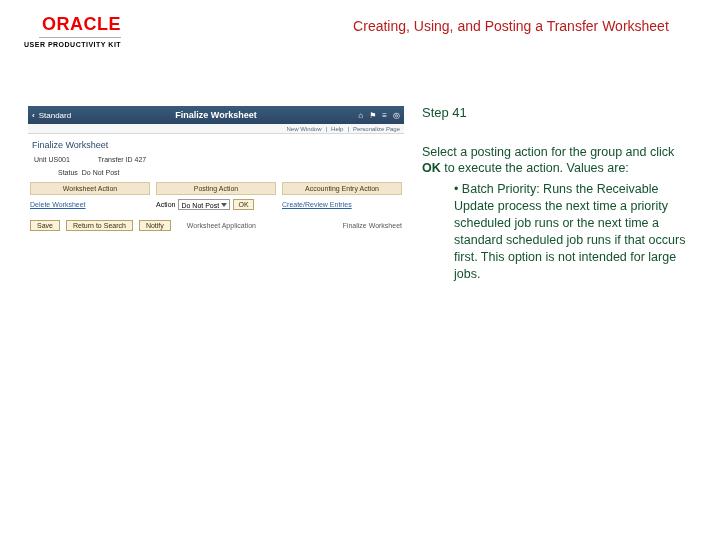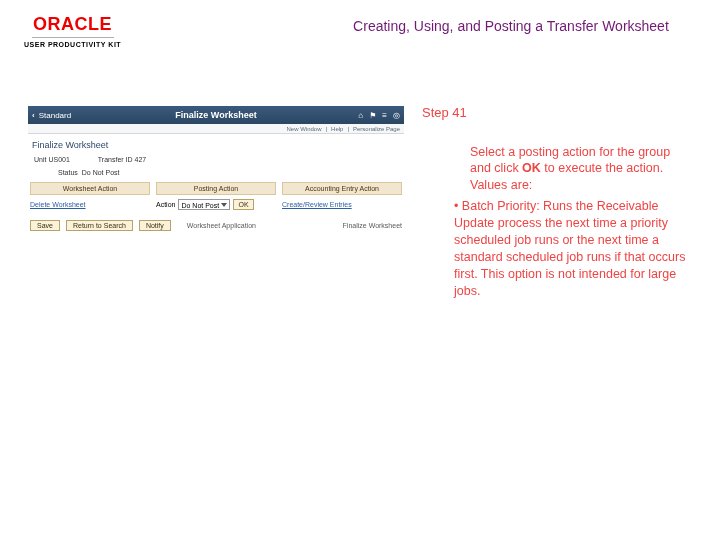--- a/index.html
+++ b/index.html
@@ -13,21 +13,21 @@
     position: relative;
   }
   .header {
     display: flex;
     align-items: flex-start;
     padding: 14px 24px 6px 24px;
   }
   .logo-block {
     display: flex;
     flex-direction: column;
-    align-items: center;
+    align-items: flex-end;
   }
   .oracle-logo {
     color: #e00;
     font-weight: bold;
     font-size: 18px;
     letter-spacing: 0.5px;
     font-family: Arial, sans-serif;
   }
   .logo-underline {
     width: 82px;
@@ -39,21 +39,21 @@
     font-size: 7px;
     letter-spacing: 0.5px;
     color: #000;
     margin-top: 3px;
     font-weight: bold;
   }
   .header-title {
     font-size: 14px;
     margin-left: 232px;
     margin-top: 4px;
-    color: #701a75;
+    color: #b91c1c;
   }
   .content {
     display: flex;
     padding: 52px 12px 0 28px;
     gap: 18px;
   }
   .left-pane {
     width: 376px;
     flex: 0 0 376px;
   }
@@ -188,28 +188,28 @@
     padding-left:10px;
   }
   .foot-right {
     font-size:7px;
     color:#5a5a5a;
   }
   .right-pane {
     width: 268px;
     font-size: 12.5px;
     line-height: 1.35;
-    color:#ef4444;
+    color:#14532d;
   }
   .step-label {
     font-size: 13px;
     margin-bottom: 22px;
     margin-top: -2px;
   }
-  .rp-para { margin-bottom: 4px; margin-left: 48px; }
+  .rp-para { margin-bottom: 4px; }
   .bullet-block { padding-left: 6px; }
   .bullet-line { margin-top: 2px; margin-left: 26px; }
 </style>
 </head>
 <body>
 
 <div class="header">
   <div class="logo-block">
     <div class="oracle-logo">ORACLE</div>
     <div class="logo-underline"></div>

